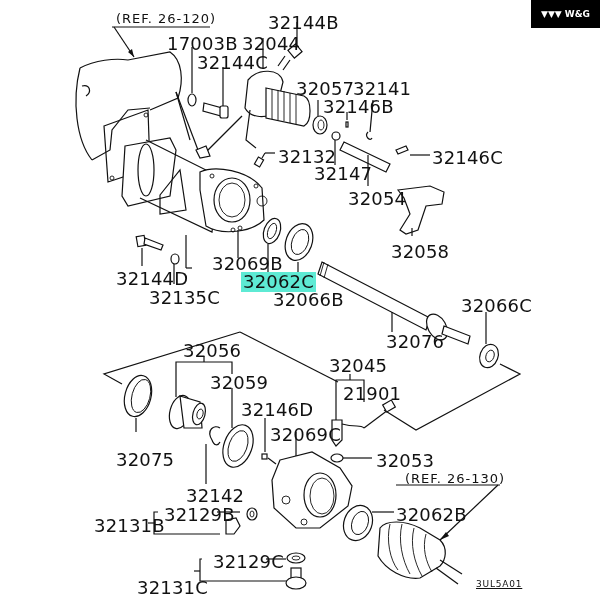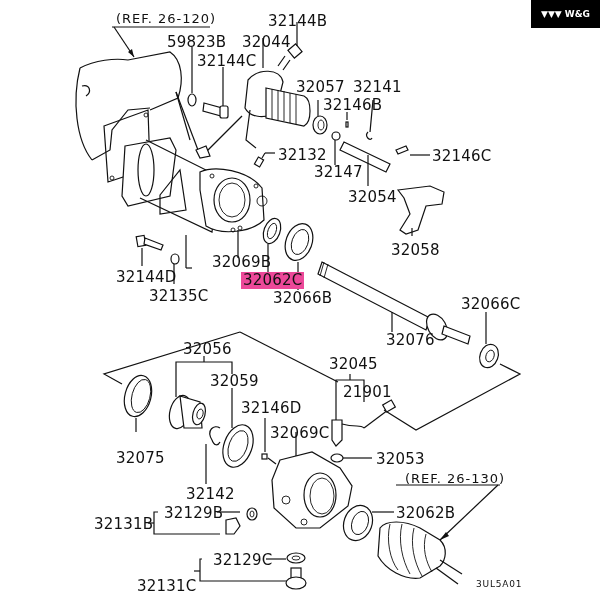--- a/index.html
+++ b/index.html
@@ -1,20 +1,20 @@
 <!DOCTYPE html>
 <html><head>
 <meta charset="utf-8">
 <style>
   html, body { margin: 0; padding: 0; background: #ffffff; }
   #canvas { position: relative; width: 600px; height: 600px; overflow: hidden; background: #fff; font-family: "DejaVu Sans", sans-serif; }
   svg#art { position: absolute; left: 0; top: 0; }
-  .lbl { position: absolute; font-family: "DejaVu Sans", sans-serif; font-size: 15px; color: #111; white-space: nowrap; letter-spacing: 0.2px; line-height: 1; }
+  .lbl { position: absolute; font-family: "DejaVu Sans", sans-serif; font-size: 18px; color: #111; white-space: nowrap; letter-spacing: 0.2px; line-height: 1; }
   .ref { font-size: 13px; letter-spacing: 1px; }
-  .code { font-size: 9px; letter-spacing: 0.8px; }
+  .code { font-size: 9px; letter-spacing: 0.8px; text-decoration: underline; }
   .hl { background: #f5c9cc; padding: 1px 2px; }
   #badge { position: absolute; left: 531px; top: 0; width: 69px; height: 28px; background: #000; color: #fff; font-family: "DejaVu Sans", sans-serif; font-weight: bold; font-size: 9px; display: flex; align-items: center; justify-content: center; gap: 3px; }
   .ln { stroke: #111; stroke-width: 1.2; fill: none; }
   .pt { stroke: #111; stroke-width: 1.2; fill: #fff; }
   .thin { stroke: #111; stroke-width: 0.9; fill: none; }
 </style>
 </head>
 <body>
 
 <div id="canvas">
@@ -246,35 +246,35 @@
       <rect class="pt" x="291" y="568" width="10" height="10"></rect>
       <ellipse class="pt" cx="296" cy="583" rx="10" ry="6"></ellipse>
     </g>
   </svg>
 
   <span class="lbl ref" style="left:116px;top:12px">(REF. 26-120)</span>
   <span class="lbl ref" style="left:405px;top:472px">(REF. 26-130)</span>
   <span class="lbl code" style="left:476px;top:580px">3UL5A01</span>
 
   <span class="lbl" style="left:268px;top:14px">32144B</span>
-  <span class="lbl" style="left:167px;top:35px">59823B</span>
+  <span class="lbl" style="left:167px;top:35px">17003B</span>
   <span class="lbl" style="left:242px;top:35px">32044</span>
   <span class="lbl" style="left:197px;top:54px">32144C</span>
   <span class="lbl" style="left:296px;top:80px">32057</span>
   <span class="lbl" style="left:353px;top:80px">32141</span>
   <span class="lbl" style="left:323px;top:98px">32146B</span>
   <span class="lbl" style="left:278px;top:148px">32132</span>
   <span class="lbl" style="left:432px;top:149px">32146C</span>
   <span class="lbl" style="left:314px;top:165px">32147</span>
   <span class="lbl" style="left:348px;top:190px">32054</span>
   <span class="lbl" style="left:391px;top:243px">32058</span>
 
   <span class="lbl" style="left:212px;top:255px">32069B</span>
   <span class="lbl" style="left:116px;top:270px">32144D</span>
-  <span class="lbl hl" style="left: 241px; top: 272px; background: #ec4899;">32062C</span>
+  <span class="lbl hl" style="left: 241px; top: 272px; background: #5eead4;">32062C</span>
   <span class="lbl" style="left:273px;top:291px">32066B</span>
   <span class="lbl" style="left:149px;top:289px">32135C</span>
   <span class="lbl" style="left:461px;top:297px">32066C</span>
   <span class="lbl" style="left:386px;top:333px">32076</span>
 
   <span class="lbl" style="left:183px;top:342px">32056</span>
   <span class="lbl" style="left:210px;top:374px">32059</span>
   <span class="lbl" style="left:329px;top:357px">32045</span>
   <span class="lbl" style="left:343px;top:385px">21901</span>
   <span class="lbl" style="left:241px;top:401px">32146D</span>

